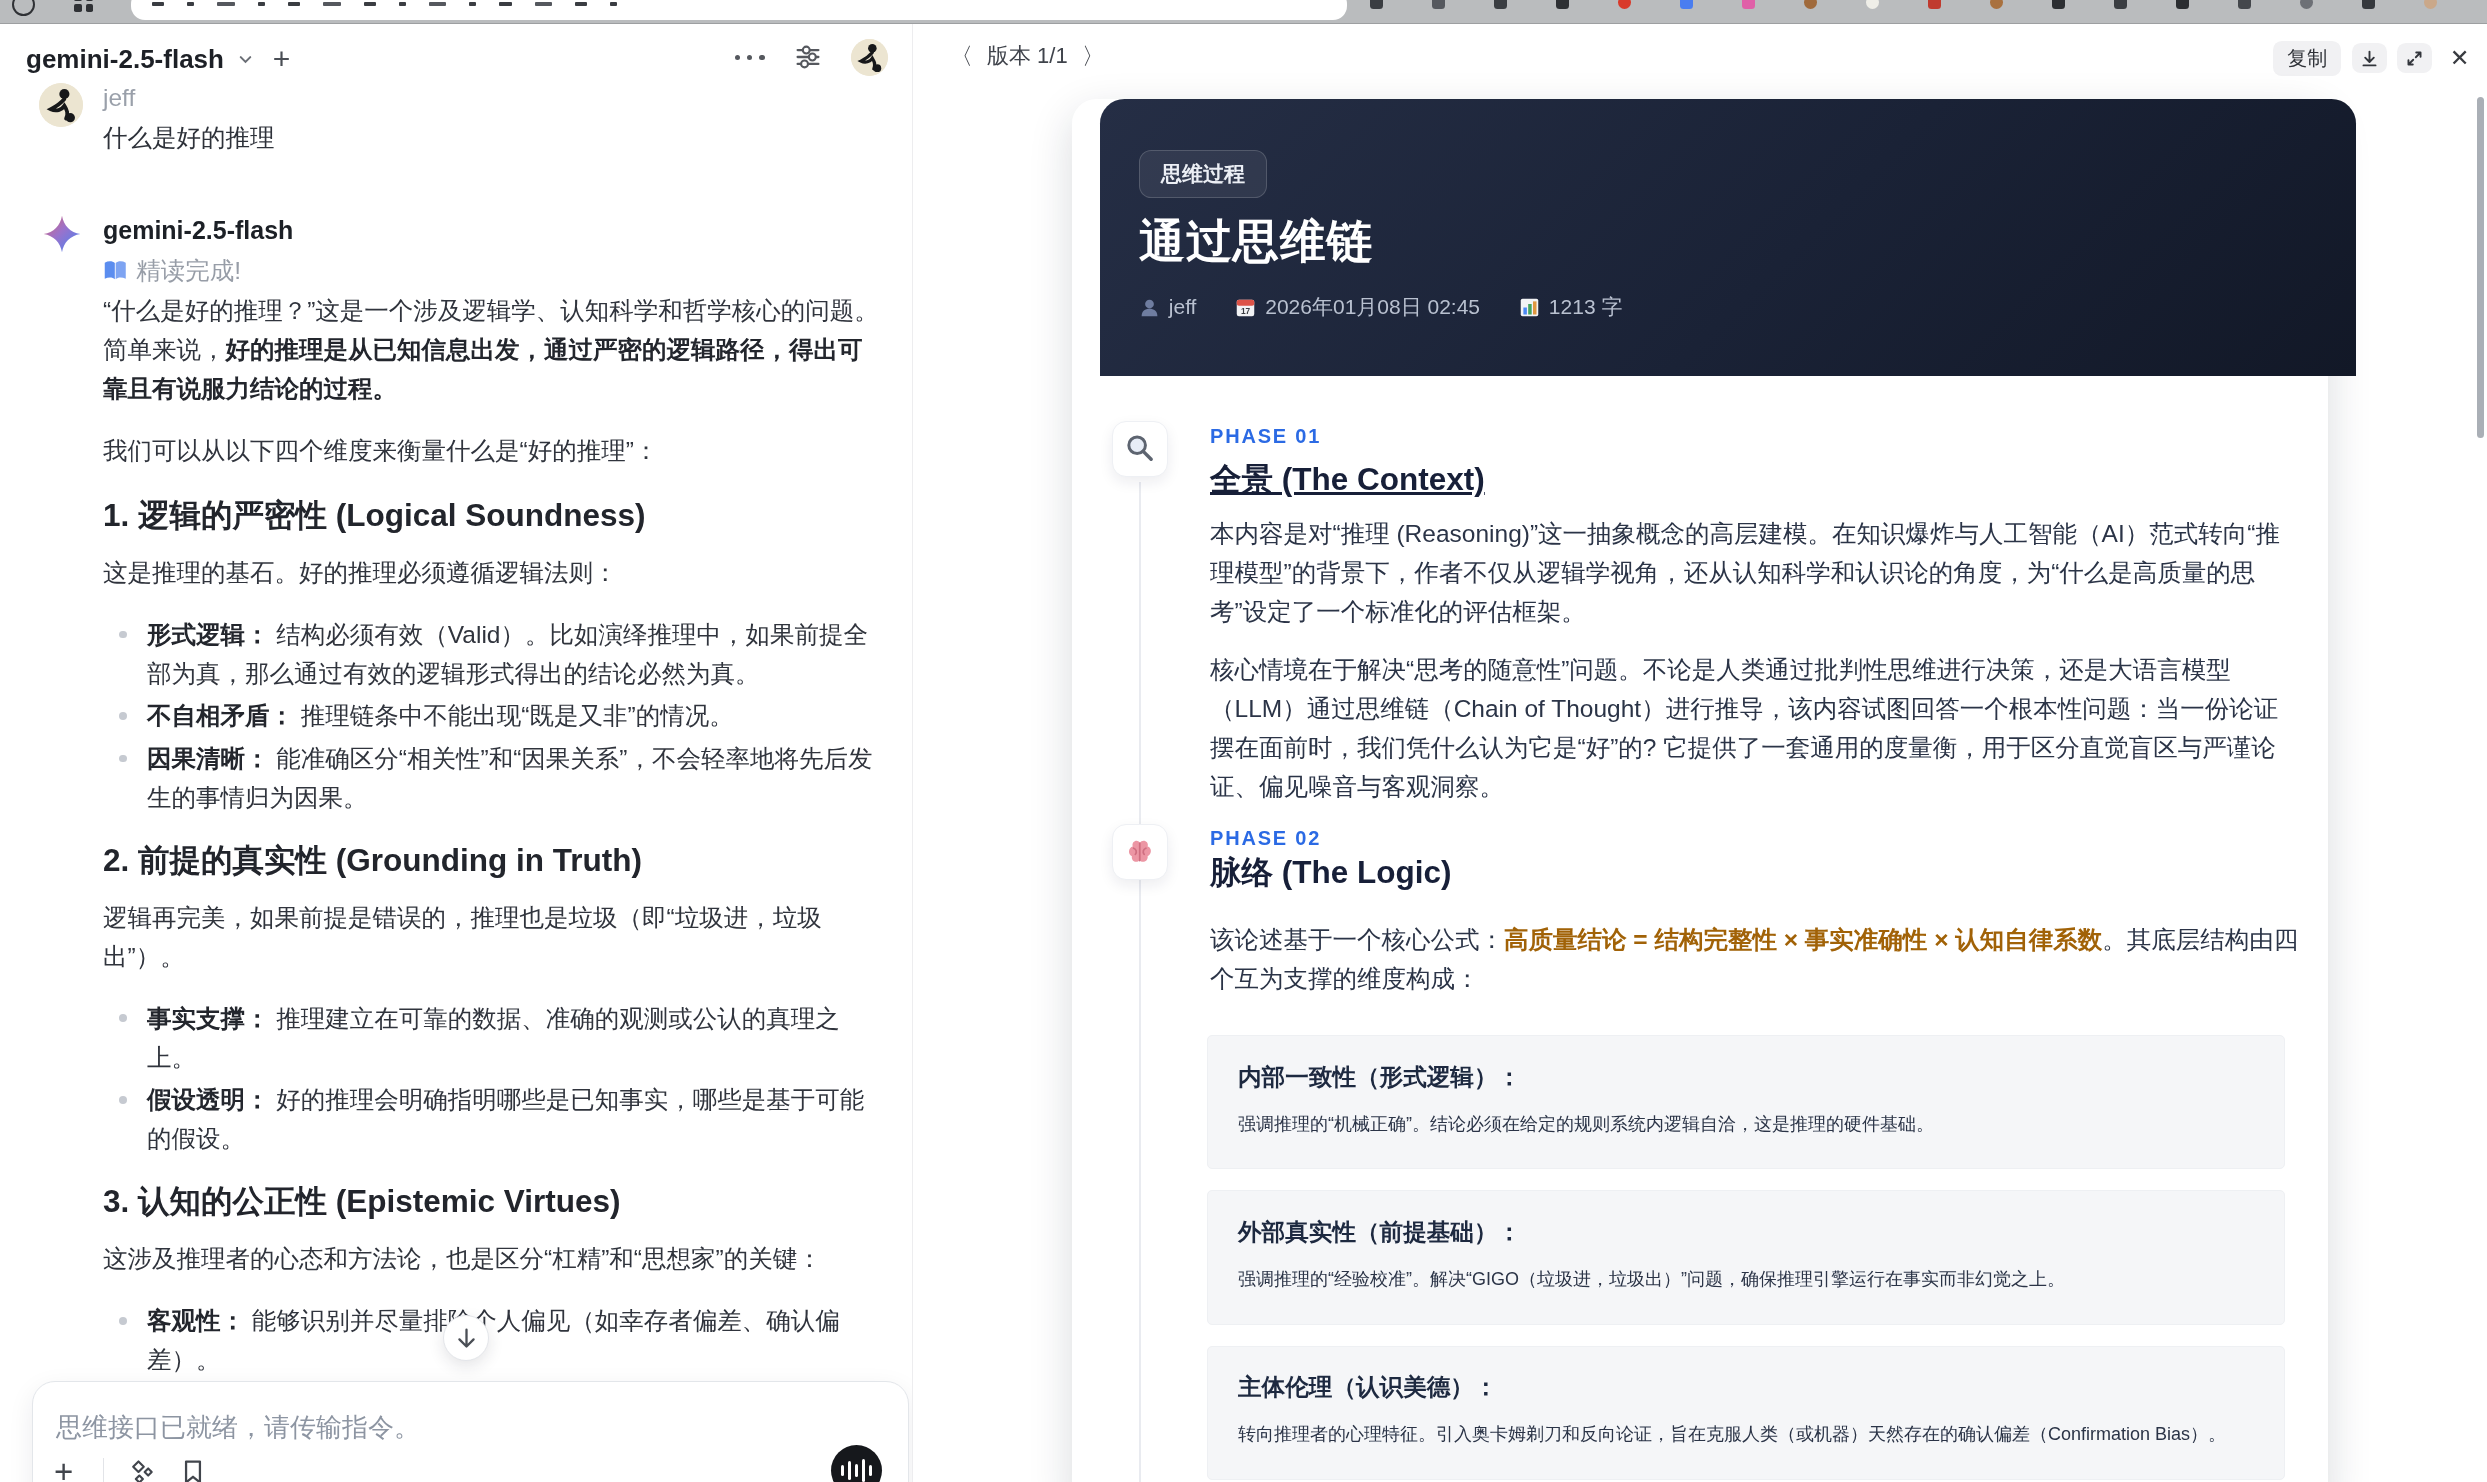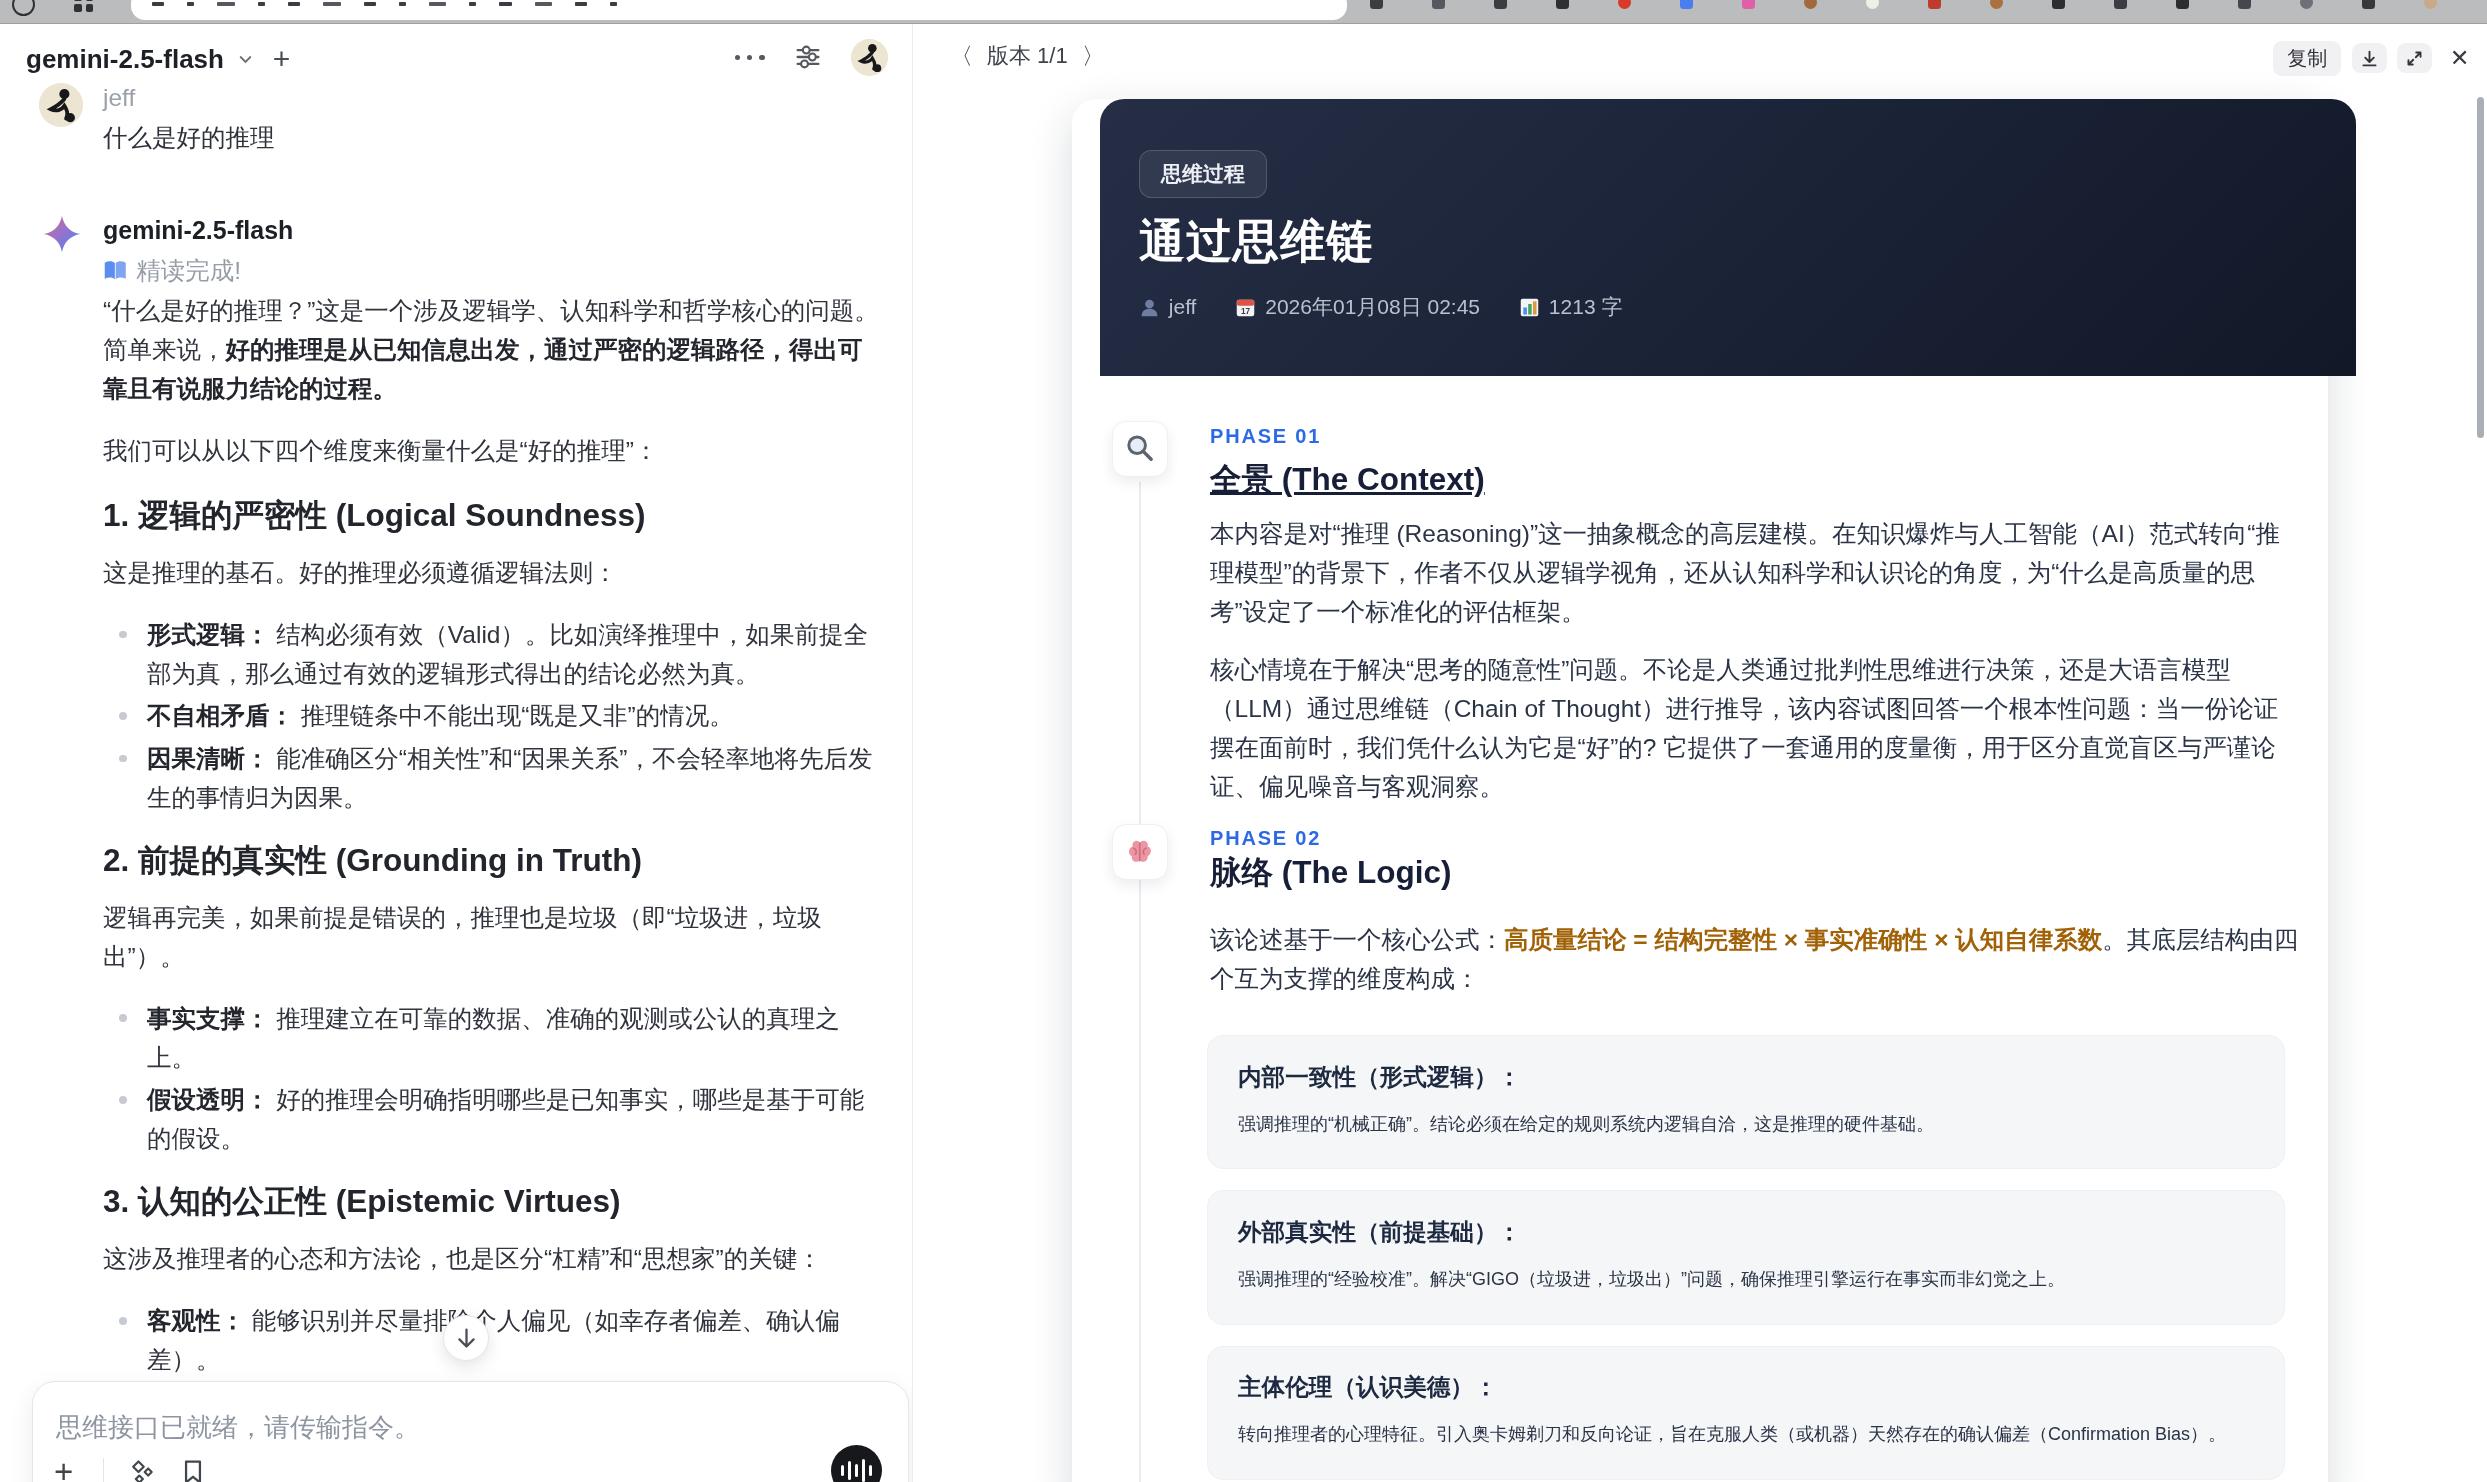--- a/index.html
+++ b/index.html
@@ -87,21 +87,21 @@
 
   .timeline{position:absolute;left:67px;top:383px;bottom:24.5px;width:1.8px;background:#e9ebf0;}
   .phase-icon-box{position:absolute;left:40px;width:54px;height:54px;background:#fff;border:0.9px solid #eef0f4;border-radius:14px;
     box-shadow:0 5.3px 14px rgba(20,30,60,.08);display:flex;align-items:center;justify-content:center;}
   .phase-label{position:absolute;left:138px;font-size:20px;font-weight:700;letter-spacing:1.8px;color:#2b6ae4;}
   .phase-title{position:absolute;left:138px;font-size:31.5px;font-weight:700;color:#171f38;}
   .rp-para{position:absolute;left:138px;width:1090px;font-size:24.5px;line-height:39px;color:#2b3447;}
   .rp-para b{color:#a16207;}
 
   .logic-cards{position:absolute;left:135px;top:936px;width:1078px;display:flex;flex-direction:column;gap:21px;}
-  .logic-card{background:#f5f6f8;border:0.9px solid #eef0f3;border-radius:16px;padding:24.5px 30px;}
+  .logic-card{background:#f5f6f8;border:0.9px solid #eef0f3;border-radius:5px;padding:24.5px 30px;}
   .logic-card .lc-title{font-size:23.6px;font-weight:700;color:#1d2940;margin-bottom:12.3px;}
   .logic-card .lc-body{font-size:18px;line-height:39px;color:#2b3447;}
 
   .scroll-thumb{position:absolute;right:3.5px;top:74px;width:7px;height:341px;border-radius:3.5px;background:#aaafb6;}
 </style>
 </head>
 <body>
 
 <div class="browser-bar">
   <div class="bb-left">

